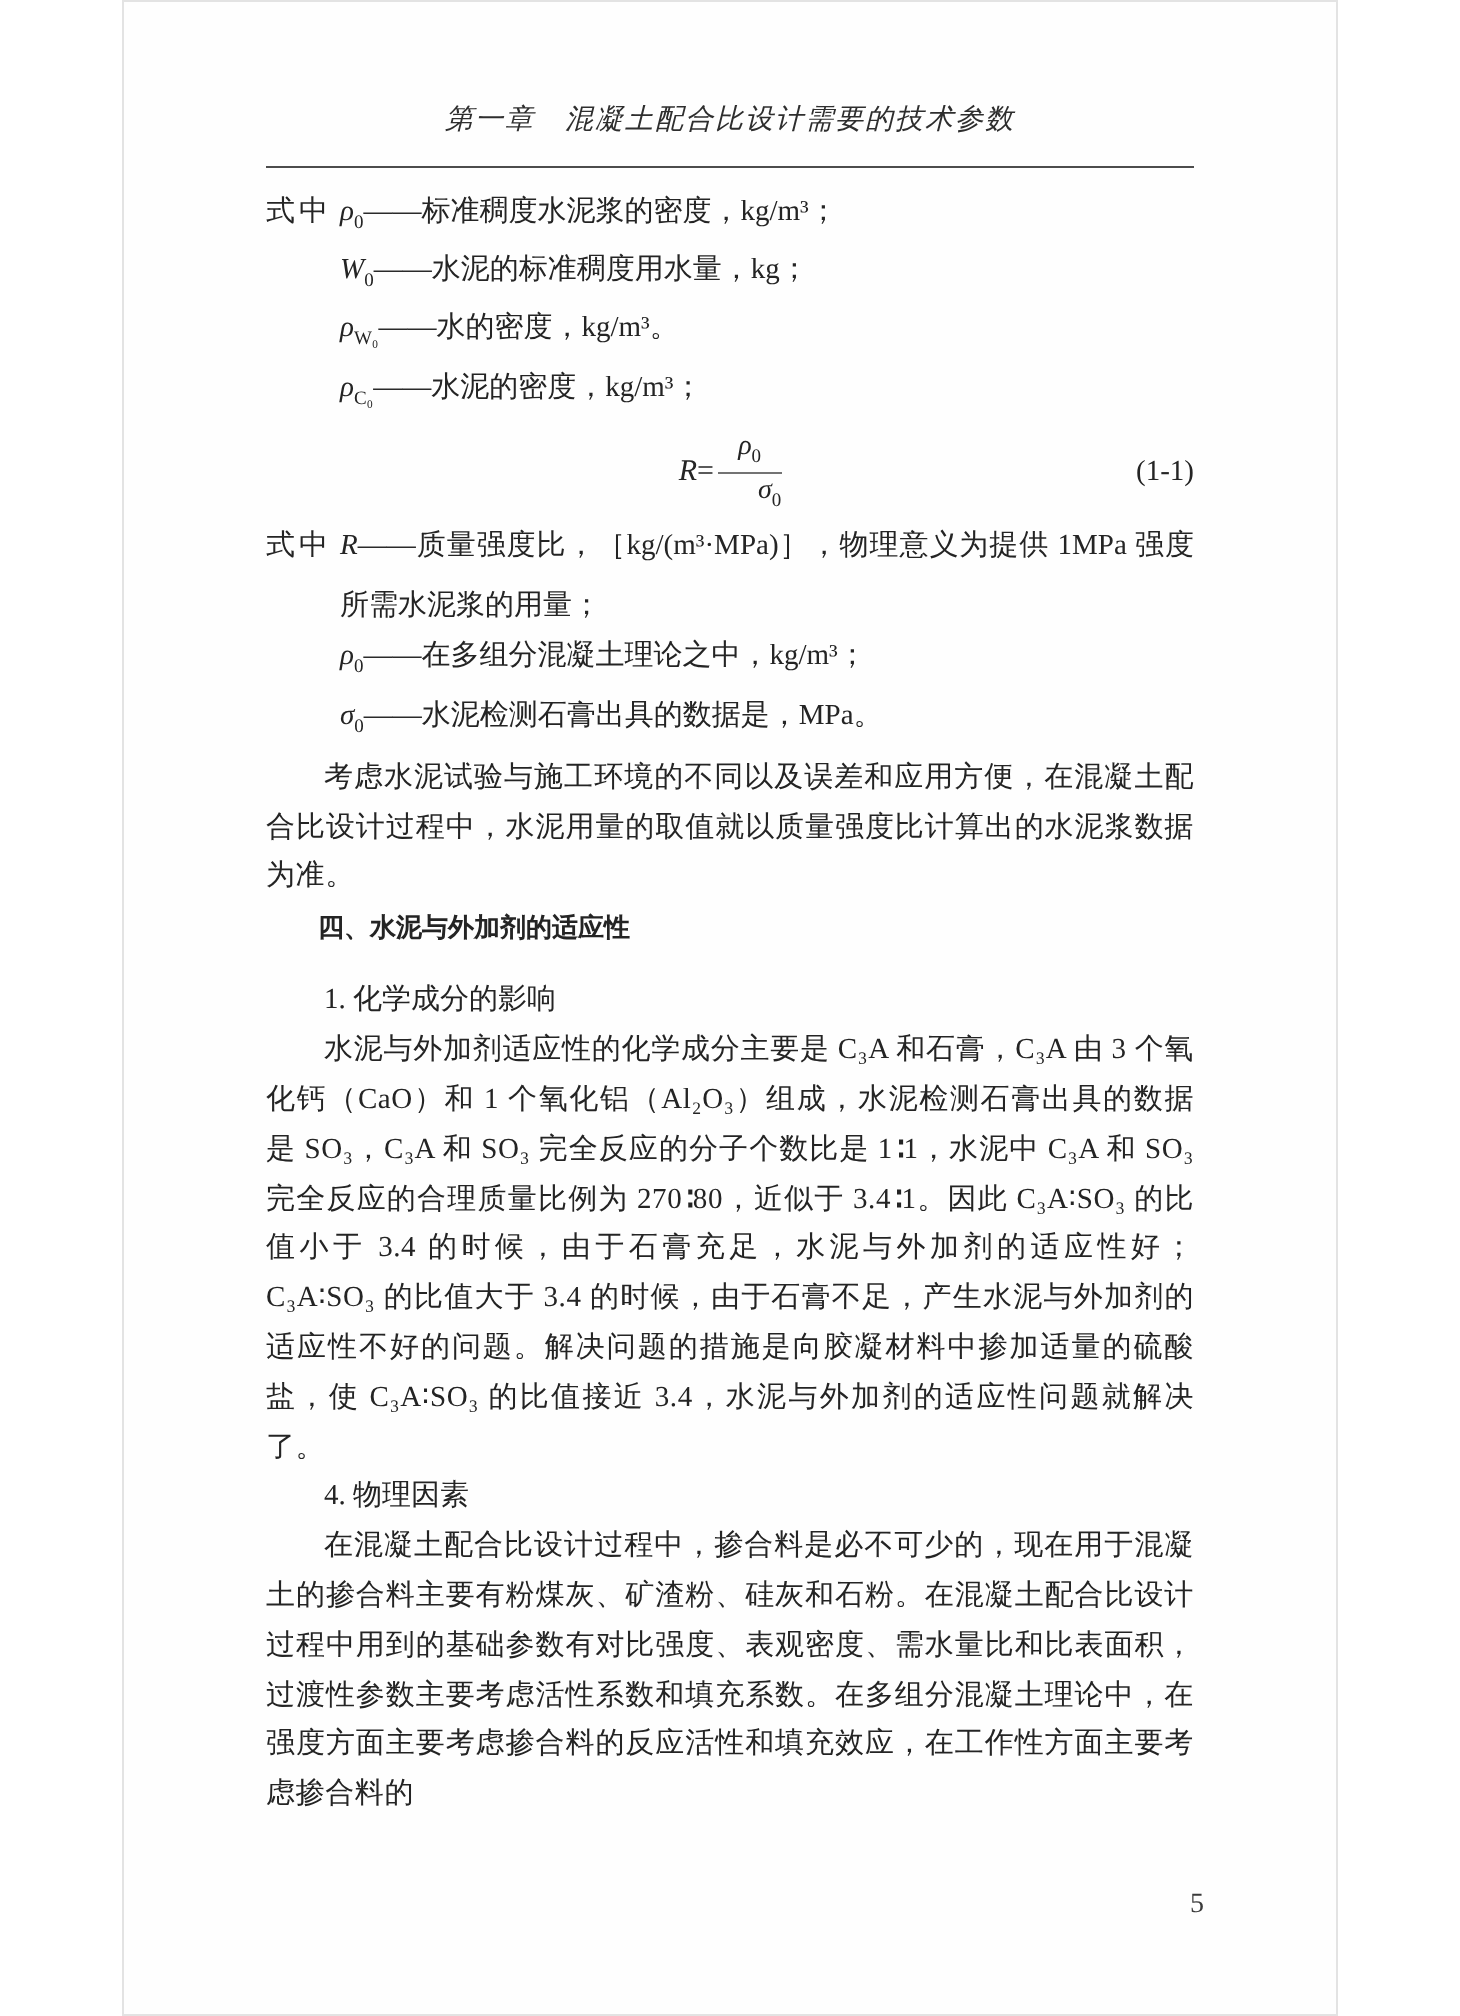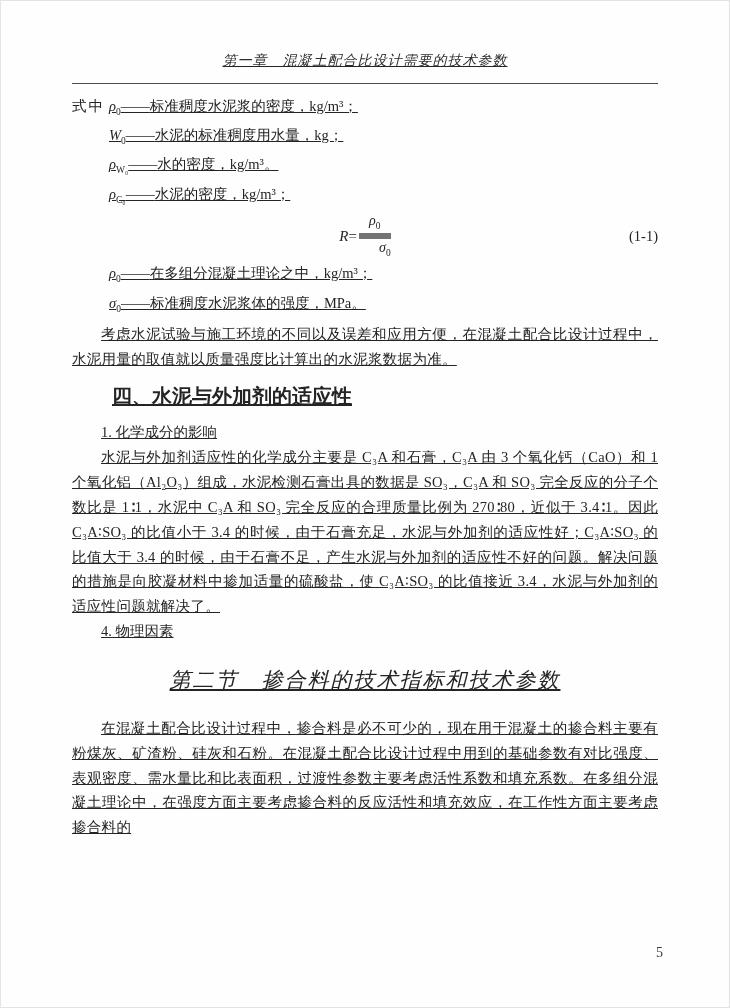--- a/index.html
+++ b/index.html
@@ -1,30 +1,29 @@
 <!DOCTYPE html>
 <html><head>
 <meta charset="utf-8">
 <style>
   * { margin: 0; padding: 0; box-sizing: border-box; }
   html, body { background: #ffffff; }
   .page {
     position: relative;
-    width: 730px;
+    width: 608px;
     height: 1008px;
     margin: 0 auto;
     background: #fefefe;
     border: 1px solid #e3e3e3;
     color: #242424;
     font-family: "Liberation Serif", "DejaVu Serif", serif;
     font-size: 14.5px;
     line-height: 24.5px;
     padding: 48px 71px 0 71px;
     overflow: hidden;
-    text-decoration: underline;
   }
   
   .running-header {
     text-align: center;
     font-style: italic;
     font-size: 14px;
     letter-spacing: 1px;
     color: #2e2e2e;
     padding-bottom: 9px;
     border-bottom: 1.5px solid #4c4c4c;
@@ -75,36 +74,36 @@
   .equation i { font-style: italic; }
   .equation sub { font-size: 9.5px; }
   .frac {
     display: inline-block;
     text-align: center;
     vertical-align: middle;
     line-height: 1.15;
     font-size: 14px;
     margin-left: 2px;
   }
-  .frac .num { display: block; border-bottom: 6px solid #737373; padding: 0 3px 1px 3px; }
+  .frac .num { display: block; border-bottom: 1px solid #737373; padding: 0 3px 1px 3px; }
   .frac .den { display: block; padding-top: 1px; margin-left: 20px; }
   .eq-number {
     position: absolute;
     right: 0;
     top: 50%;
     transform: translateY(-50%);
     font-size: 14.5px;
   }
   
   .bold-heading {
     font-family: "Liberation Sans", "DejaVu Sans", sans-serif;
     font-weight: bold;
-    font-size: 20px;
+    font-size: 13px;
     text-indent: 2em;
-    margin: 13px 0 12px 0;
+    margin: 1px 0 12px 0;
     line-height: 24px;
   }
   
   .section-title {
     text-align: center;
     font-style: italic;
     font-weight: 500;
     font-size: 21px;
     letter-spacing: 2px;
     margin: 21px 0 21px 0;
@@ -150,35 +149,37 @@
         <span class="frac">
           <span class="num"><i>ρ</i><sub>0</sub></span>
           <span class="den"><i>σ</i><sub>0</sub></span>
         </span>
     </div>
     <span class="eq-number">(1-1)</span>
   </div>
 
   <div class="sym-list">
     <div class="sym-line">
+      <span class="lead">式中</span><span class="sym"><i>R</i><sub></sub></span><span class="dash">——</span><span class="desc">质量强度比，［kg/(m³·MPa)］，物理意义为提供 1MPa 强度所需水泥浆的用量；</span>
+    </div>
+    <div class="sym-line">
       <span class="sym"><i>ρ</i><sub>0</sub></span><span class="dash">——</span><span class="desc">在多组分混凝土理论之中，kg/m³；</span>
     </div>
     <div class="sym-line">
-      <span class="sym"><i>σ</i><sub>0</sub></span><span class="dash">——</span><span class="desc">标准稠度水泥浆体的强度，MPa。</span>
+      <span class="sym"><i>σ</i><sub>0</sub></span><span class="dash">——</span><span class="desc">水泥检测石膏出具的数据是，MPa。</span>
     </div>
   </div>
 
   <div class="para">考虑水泥试验与施工环境的不同以及误差和应用方便，在混凝土配合比设计过程中，水泥用量的取值就以质量强度比计算出的水泥浆数据为准。</div>
 
   <div class="bold-heading">四、水泥与外加剂的适应性</div>
 
   <div class="num-heading">1. 化学成分的影响</div>
   <div class="para">水泥与外加剂适应性的化学成分主要是 C₃A 和石膏，C₃A 由 3 个氧化钙（CaO）和 1 个氧化铝（Al₂O₃）组成，水泥检测石膏出具的数据是 SO₃，C₃A 和 SO₃ 完全反应的分子个数比是 1∶1，水泥中 C₃A 和 SO₃ 完全反应的合理质量比例为 270∶80，近似于 3.4∶1。因此 C₃A∶SO₃ 的比值小于 3.4 的时候，由于石膏充足，水泥与外加剂的适应性好；C₃A∶SO₃ 的比值大于 3.4 的时候，由于石膏不足，产生水泥与外加剂的适应性不好的问题。解决问题的措施是向胶凝材料中掺加适量的硫酸盐，使 C₃A∶SO₃ 的比值接近 3.4，水泥与外加剂的适应性问题就解决了。</div>
 
   <div class="num-heading">4. 物理因素</div>
 
-  <div class="section-title">第二节　掺合料的技术指标和技术参数</div>
 
   <div class="para">在混凝土配合比设计过程中，掺合料是必不可少的，现在用于混凝土的掺合料主要有粉煤灰、矿渣粉、硅灰和石粉。在混凝土配合比设计过程中用到的基础参数有对比强度、表观密度、需水量比和比表面积，过渡性参数主要考虑活性系数和填充系数。在多组分混凝土理论中，在强度方面主要考虑掺合料的反应活性和填充效应，在工作性方面主要考虑掺合料的</div>
 
   <div class="page-number">5</div>
 
 </div>
 
 </body></html>

